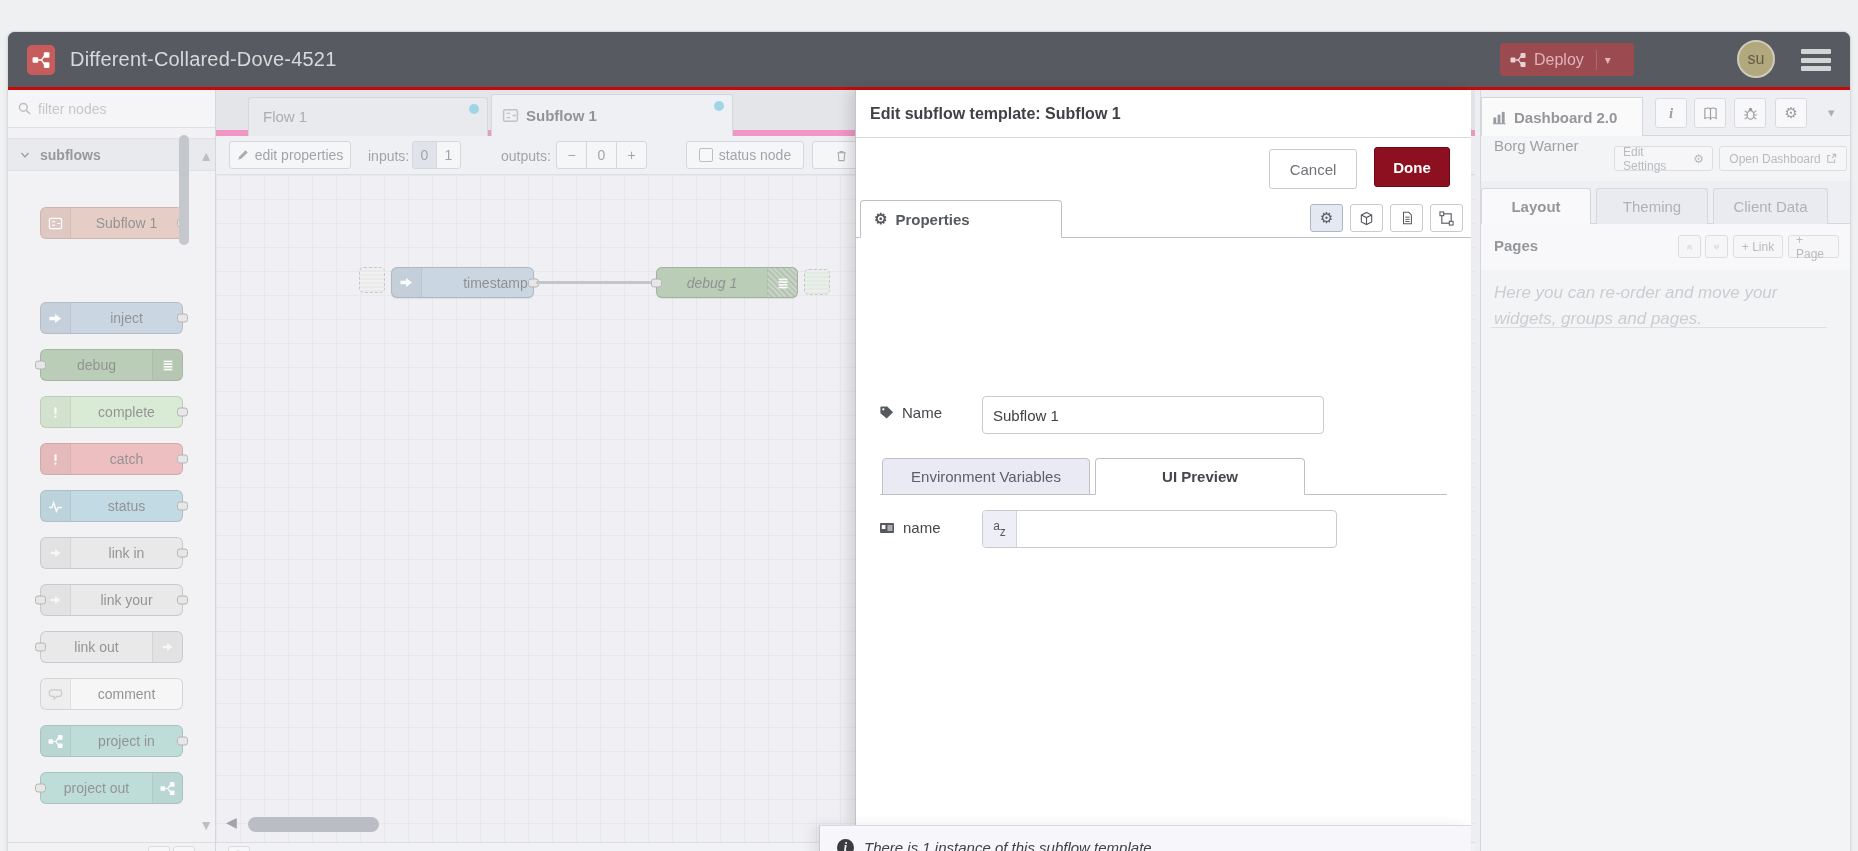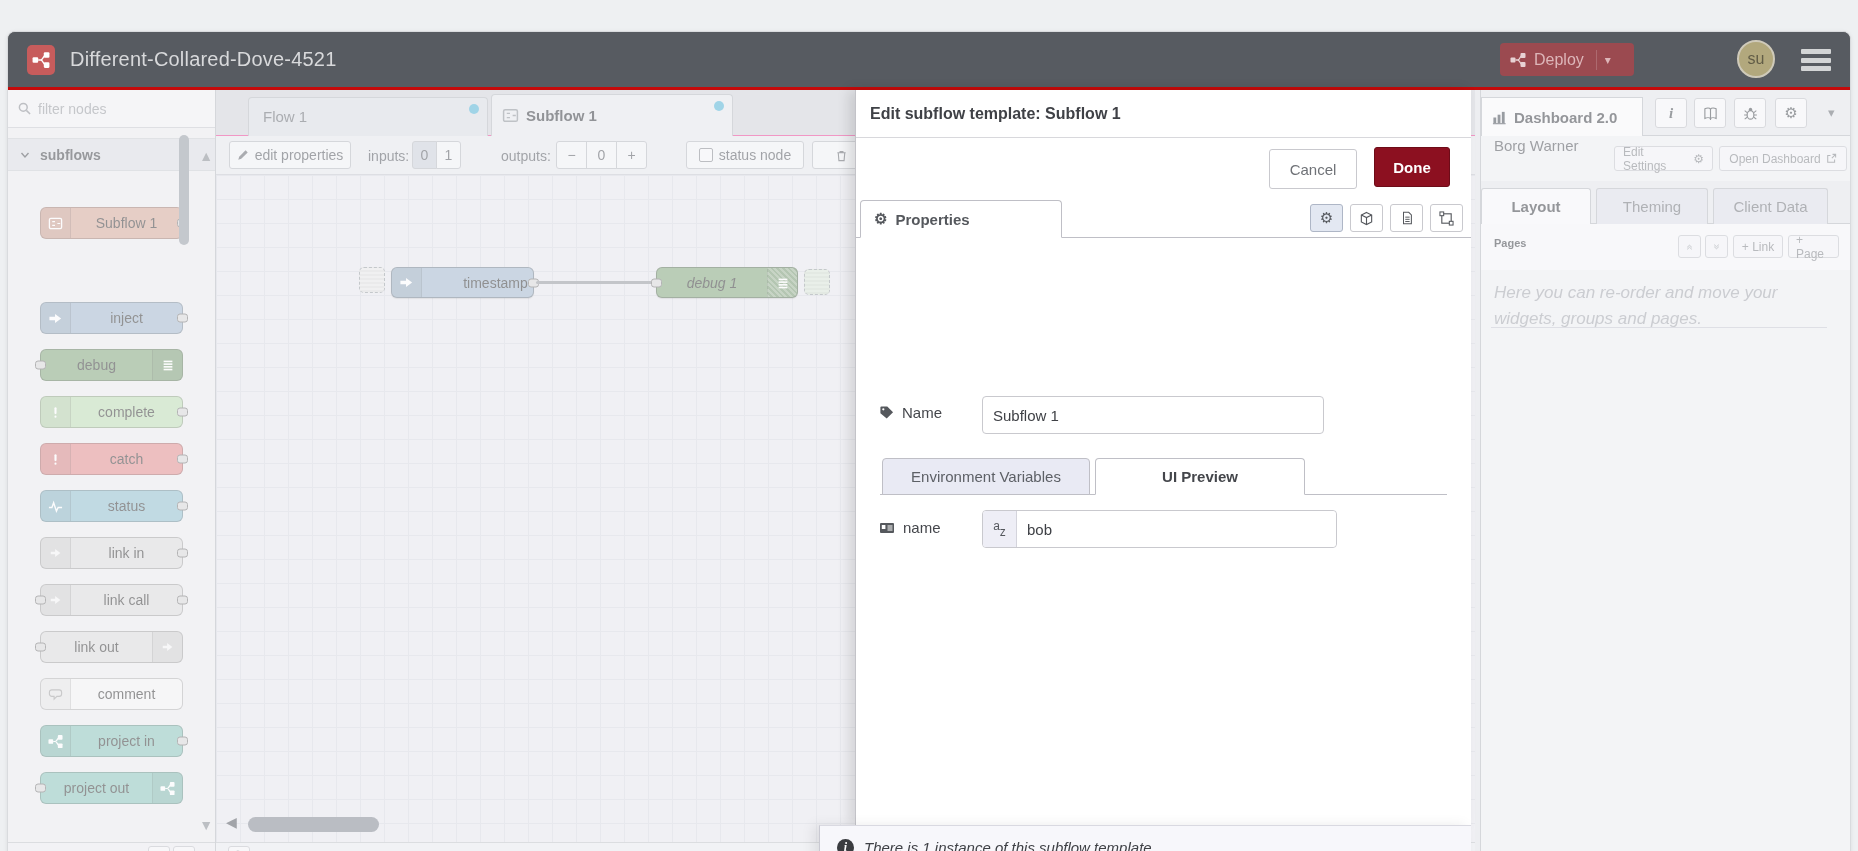--- a/index.html
+++ b/index.html
@@ -50,21 +50,21 @@
   .p-thumb { position:absolute; right:26px; top:45px; width:10px; height:110px; background:#9aa0a8; border-radius:5px; }
   .p-up   { position:absolute; right:2px; top:58px;  color:#8b9096; font-size:14px; cursor:pointer; }
   .p-down { position:absolute; right:2px; bottom:35px; color:#8b9096; font-size:14px; cursor:pointer; }
   .p-footer { position:absolute; bottom:0; left:0; width:100%; height:26px; background:#ededf0; border-top:1px solid #c4c6cb;
               display:flex; align-items:center; justify-content:flex-end; gap:3px; padding:0 20px; }
   .sq-btn { width:22px; height:19px; background:#f6f6f8; border:1px solid #c2c4c9; border-radius:3px;
             display:flex; align-items:center; justify-content:center; cursor:pointer; }
 
   
   .workspace { position:absolute; left:208px; top:0; width:1259px; height:100%; background:#d3d6db; }
-  .tabbar { position:absolute; top:0; left:0; width:100%; height:46px; background:#d3d6db; border-bottom:1px solid #ec4899; }
+  .tabbar { position:absolute; top:0; left:0; width:100%; height:46px; background:#d3d6db; border-bottom:6px solid #ec4899; }
   .tab { position:absolute; border:1px solid #b9bcc1; border-bottom:0; border-radius:4px 4px 0 0; cursor:pointer; }
   .tab-flow1 { left:32px; top:7px; width:240px; height:39px; background:#dbdfe4; }
   .tab-flow1 .tab-lbl { position:absolute; left:14px; top:10px; font-size:15px; color:#6b6f75; }
   .tab-sub { left:275px; top:4px; width:242px; height:42px; background:#e7e9ed; }
   .tab-sub .tab-lbl { position:absolute; left:34px; top:12px; font-size:15px; font-weight:bold; color:#3d4045; }
   .tab-sub .tab-ic { position:absolute; left:10px; top:12px; }
   .dot { position:absolute; right:8px; top:6px; width:10px; height:10px; border-radius:50%; background:#58b7d8; }
   .wstoolbar { position:absolute; top:46px; left:0; width:100%; height:39px; background:#e7e9ed; border-bottom:1px solid #c6c9cf; }
   .tb-btn { position:absolute; top:5px; height:28px; background:#f3f4f6; border:1px solid #b9bcc1; border-radius:3px;
             display:flex; align-items:center; justify-content:center; gap:6px; font-size:14px; color:#5a5e64; cursor:pointer; }
@@ -103,21 +103,21 @@
   .sb-row2 { position:absolute; top:46px; left:0; width:100%; height:45px; background:#eff0f3; }
   .sb-board { position:absolute; left:13px; top:1px; font-size:15px; color:#55585d; }
   .sb-sbtn { position:absolute; top:10px; height:25px; border:1px solid #c5c7cc; border-radius:3px; background:#f4f5f7;
              font-size:12px; color:#84878c; display:flex; align-items:center; justify-content:center; gap:5px; padding:0 8px; cursor:pointer; }
   .sb-tabs { position:absolute; top:91px; left:0; width:100%; height:43px; background:#e6e8ec; border-bottom:1px solid #b9bcc1; }
   .sb-t { position:absolute; top:7px; height:36px; border:1px solid #b9bcc1; border-bottom:0; border-radius:3px 3px 0 0;
           display:flex; align-items:center; justify-content:center; font-size:15px; cursor:pointer; }
   .sb-t.active { background:#fafafb; font-weight:bold; color:#43464b; }
   .sb-t.idle { background:#dfe1e9; color:#74777d; }
   .sb-pages { position:absolute; top:134px; left:0; width:100%; height:46px; background:#f7f8fa; }
-  .sb-pages-lbl { position:absolute; left:13px; top:13px; font-weight:bold; font-size:11px; color:#44474c; }
+  .sb-pages-lbl { position:absolute; left:13px; top:13px; font-weight:bold; font-size:15px; color:#44474c; }
   .sb-mini { position:absolute; top:11px; height:23px; border:1px solid #c5c7cc; border-radius:3px; background:#f4f5f7;
              font-size:12px; color:#84878c; display:flex; align-items:center; justify-content:center; padding:0 7px; cursor:pointer; }
   .sb-help { position:absolute; top:190px; left:13px; width:330px; font-style:italic; font-size:17px; line-height:1.5; color:#a6a9b0; }
   .sb-div { position:absolute; top:237px; left:10px; width:336px; height:1px; background:#c9cbd3; }
 
   
   .tray { position:absolute; left:811px; top:0; width:652px; height:100%; z-index:50; }
   .tray-body { position:absolute; left:36px; top:0; right:0; bottom:43px; background:#fff; border-left:1px solid #c3c3c8;
                box-shadow:-6px 0 12px rgba(0,0,0,.12); }
   .tr-title { height:48px; border-bottom:1px solid #d8d8dc; display:flex; align-items:center; padding:0 14px;
@@ -289,21 +289,21 @@
               </span>
               <span class="pal-label">link in</span>
               <span class="port port-r"></span>
             </div>
             <div class="pal-node icon-left" style="background-color: rgb(221, 221, 221);">
               <span class="pal-icon">
                 <svg width="14" height="14" viewBox="0 0 16 16">
                   <path d="M2 6.5h5v-3L13 8l-6 4.5v-3H2z" fill="#fff" opacity="0.8"></path>
                 </svg>
               </span>
-              <span class="pal-label">link call</span>
+              <span class="pal-label">link your</span>
               <span class="port port-l"></span>
               <span class="port port-r"></span>
             </div>
             <div class="pal-node icon-right" style="background-color: rgb(221, 221, 221);">
               <span class="pal-label">link out</span>
               <span class="pal-icon">
                 <svg width="14" height="14" viewBox="0 0 16 16">
                   <path d="M2 6.5h5v-3L13 8l-6 4.5v-3H2z" fill="#fff" opacity="0.8"></path>
                 </svg>
               </span>
@@ -622,21 +622,20 @@
                     <path d="M8.5 6h5M8.5 8h5M8.5 10h5" stroke="#fff" stroke-width="1.1"></path>
                   </svg>
                 </span>
             <span>name</span>
           </div>
           <div class="io-group">
             <span class="io-prefix">
                   <span class="a">a</span>
                   <span class="z">z</span>
                 </span>
-            <input value="bob" style="">
           </div>
         </div>
       </div>
       <div class="tr-footer">
         <span class="info-ic">i</span>
         <span class="tr-footer-txt">There is 1 instance of this subflow template</span>
       </div>
     </div>
 
   </div>

